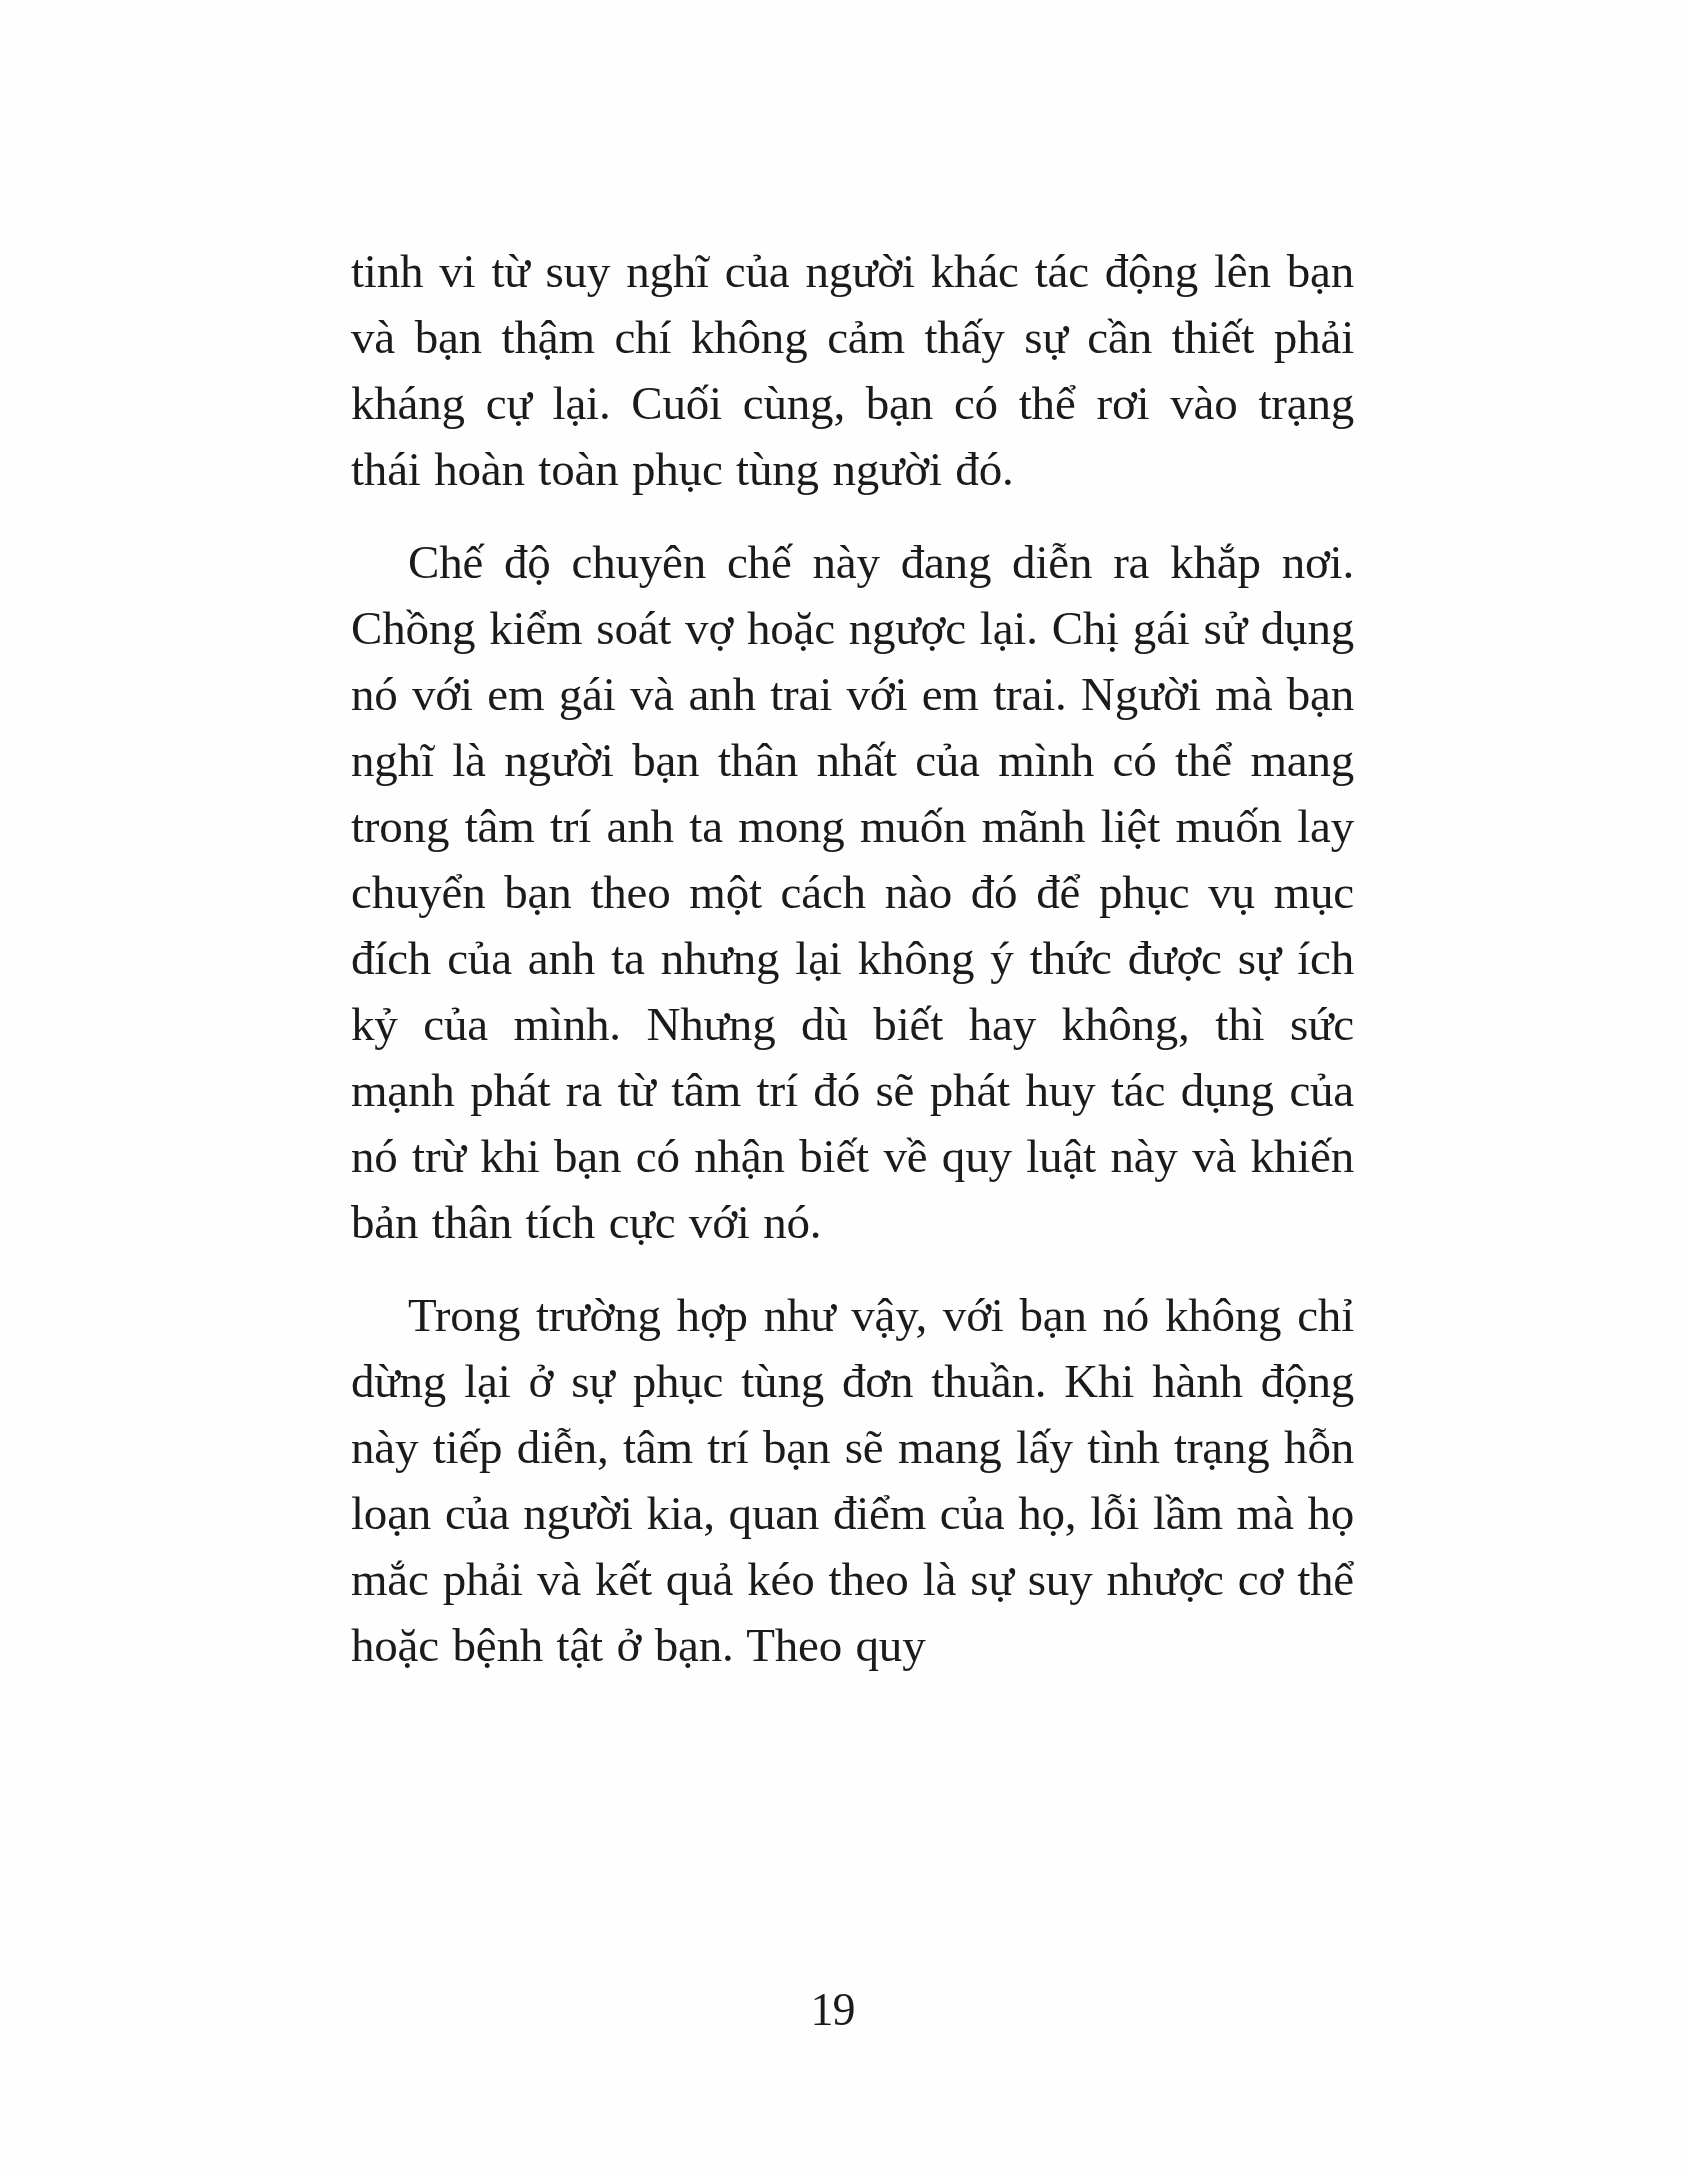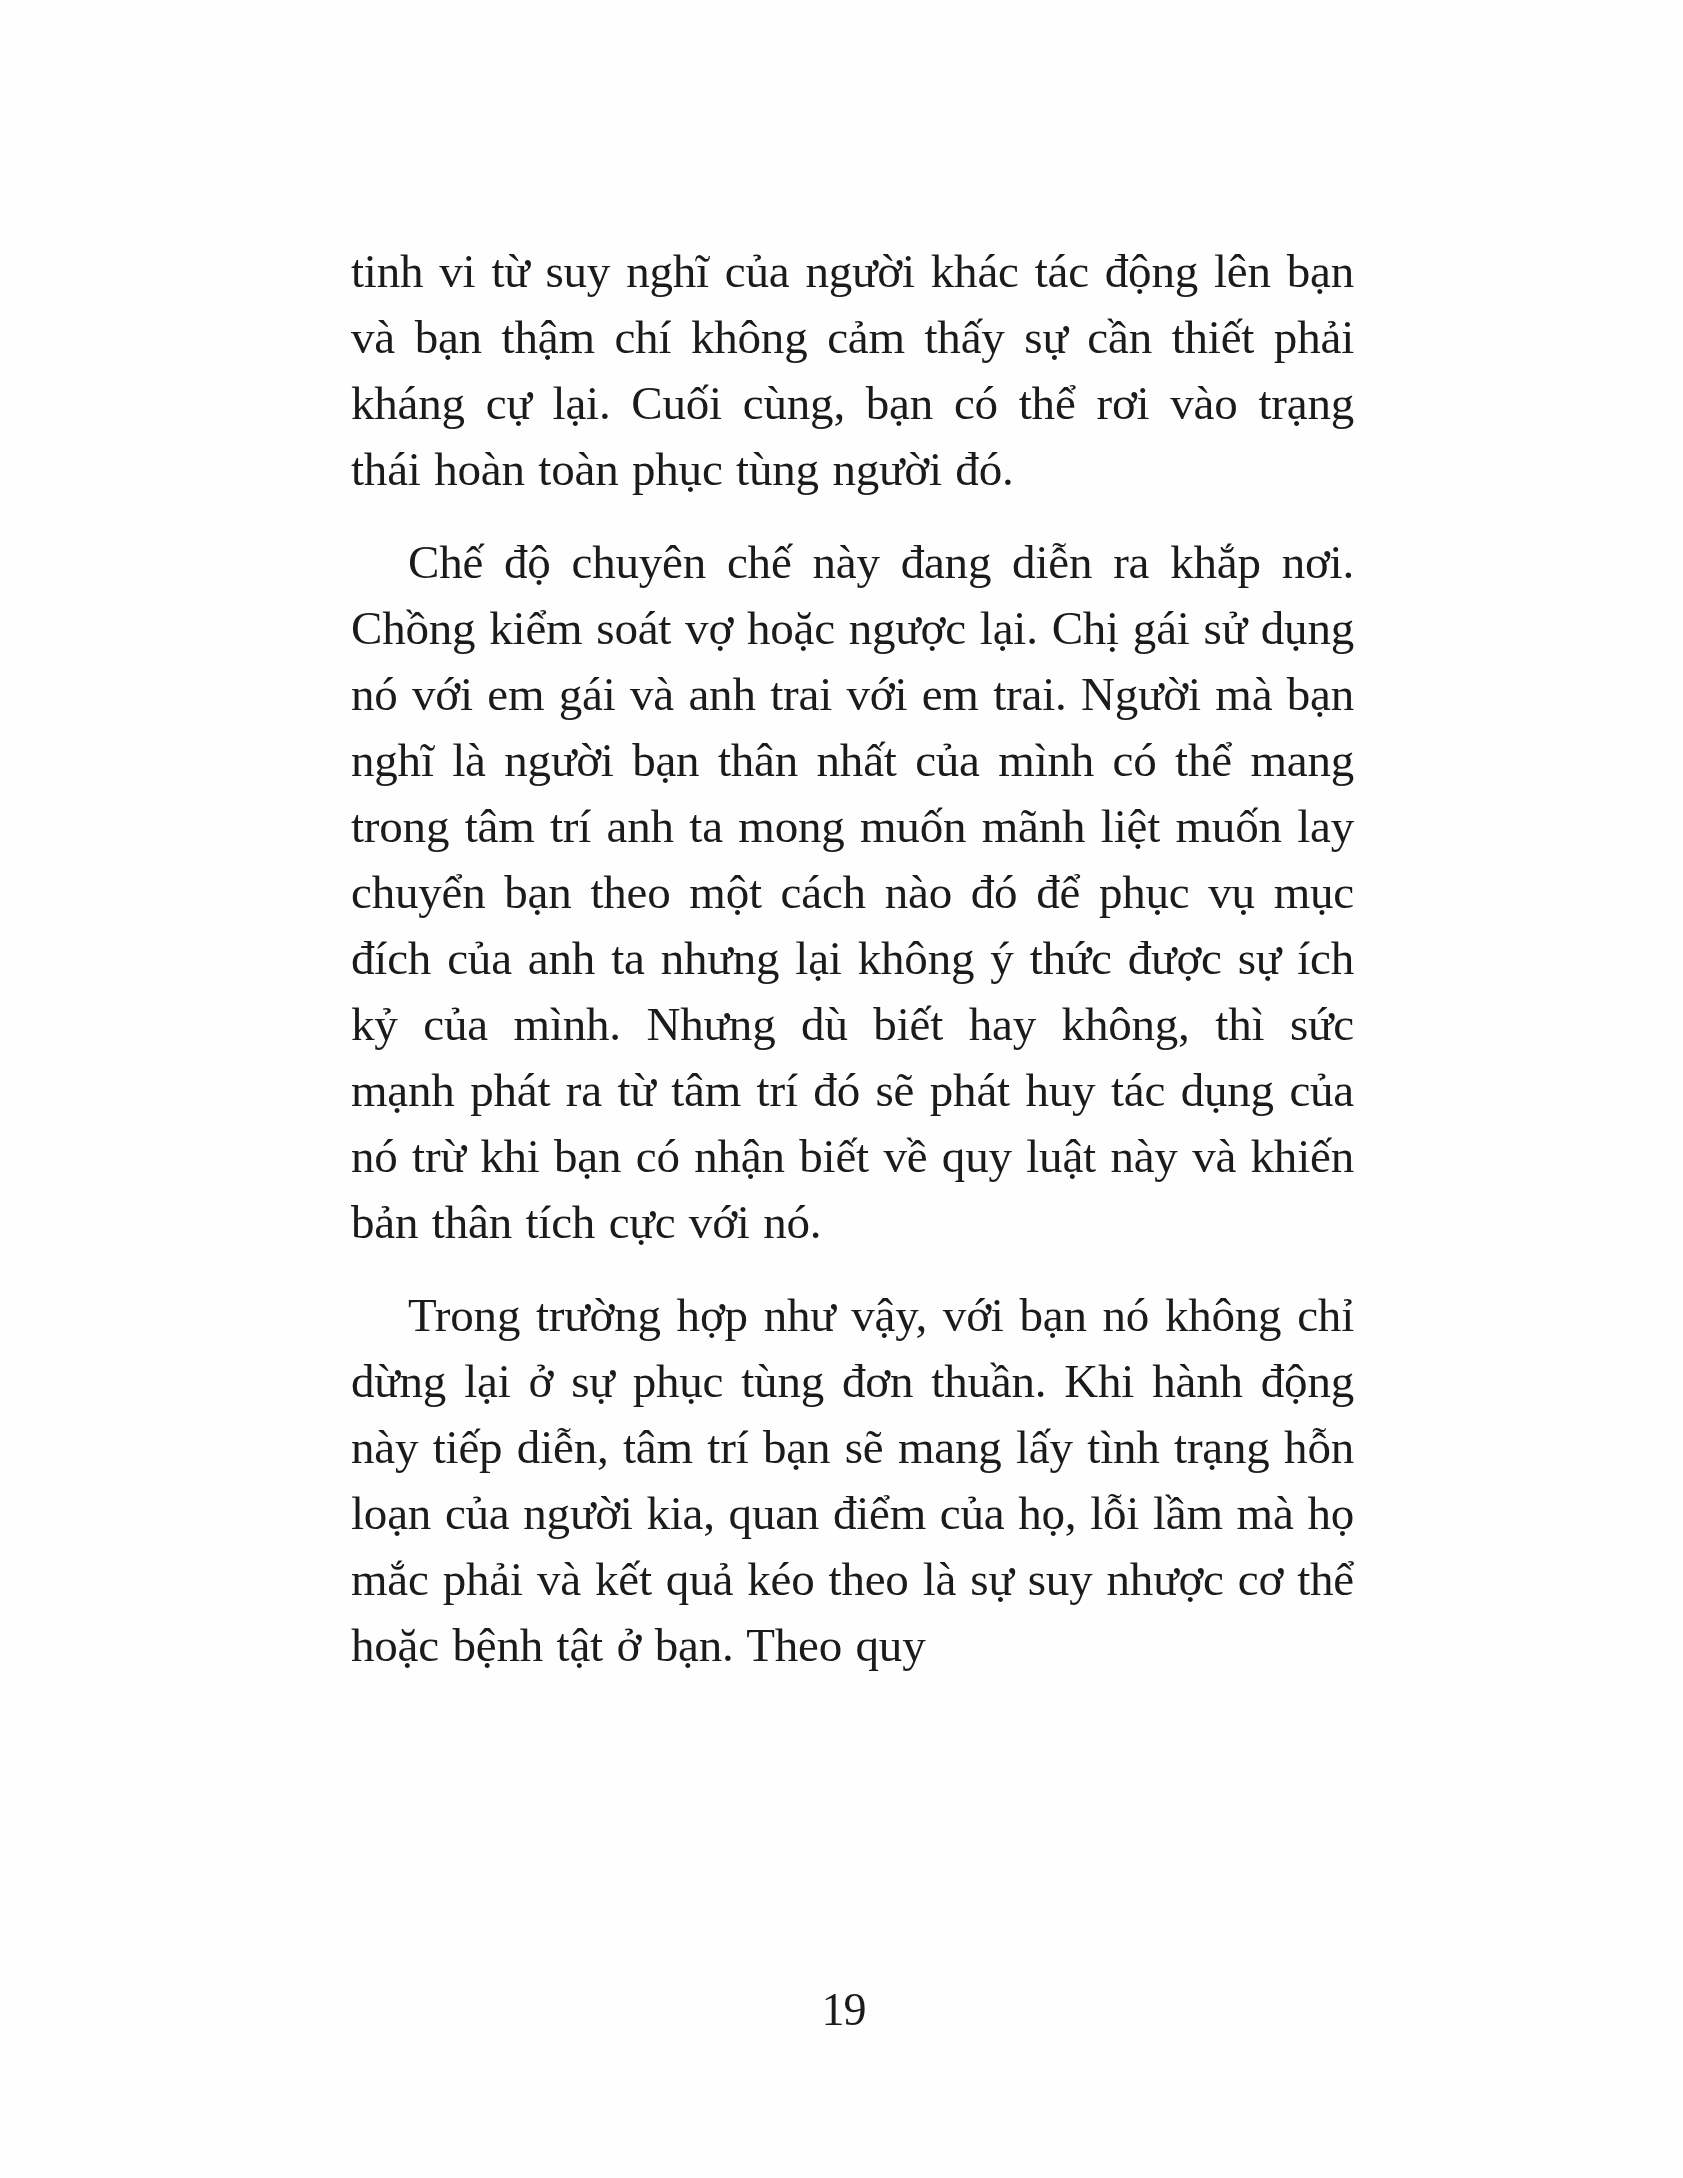--- a/index.html
+++ b/index.html
@@ -32,21 +32,21 @@
     line-height: 66px;
     text-align: justify;
     letter-spacing: -0.2px;
     word-spacing: 2px;
   }
   .para.indent {
     text-indent: 57px;
   }
   .folio {
     position: absolute;
-    left: 342px;
+    left: 331px;
     top: 1985px;
     width: 1003px;
     text-align: center;
     font-size: 46px;
     line-height: 50px;
     letter-spacing: -1px;
   }
 </style>
 </head>
 <body>

